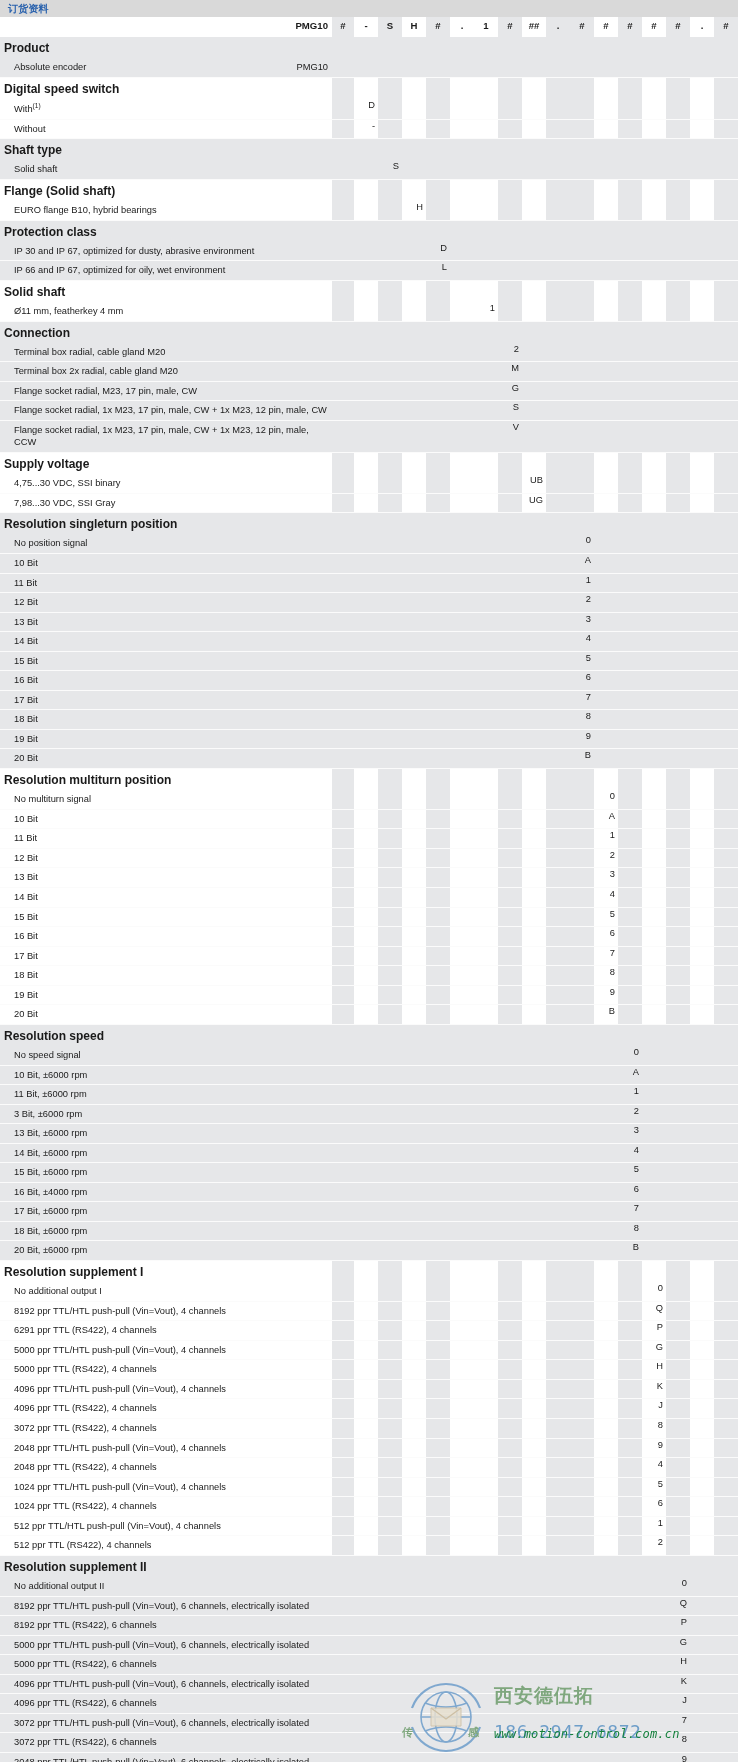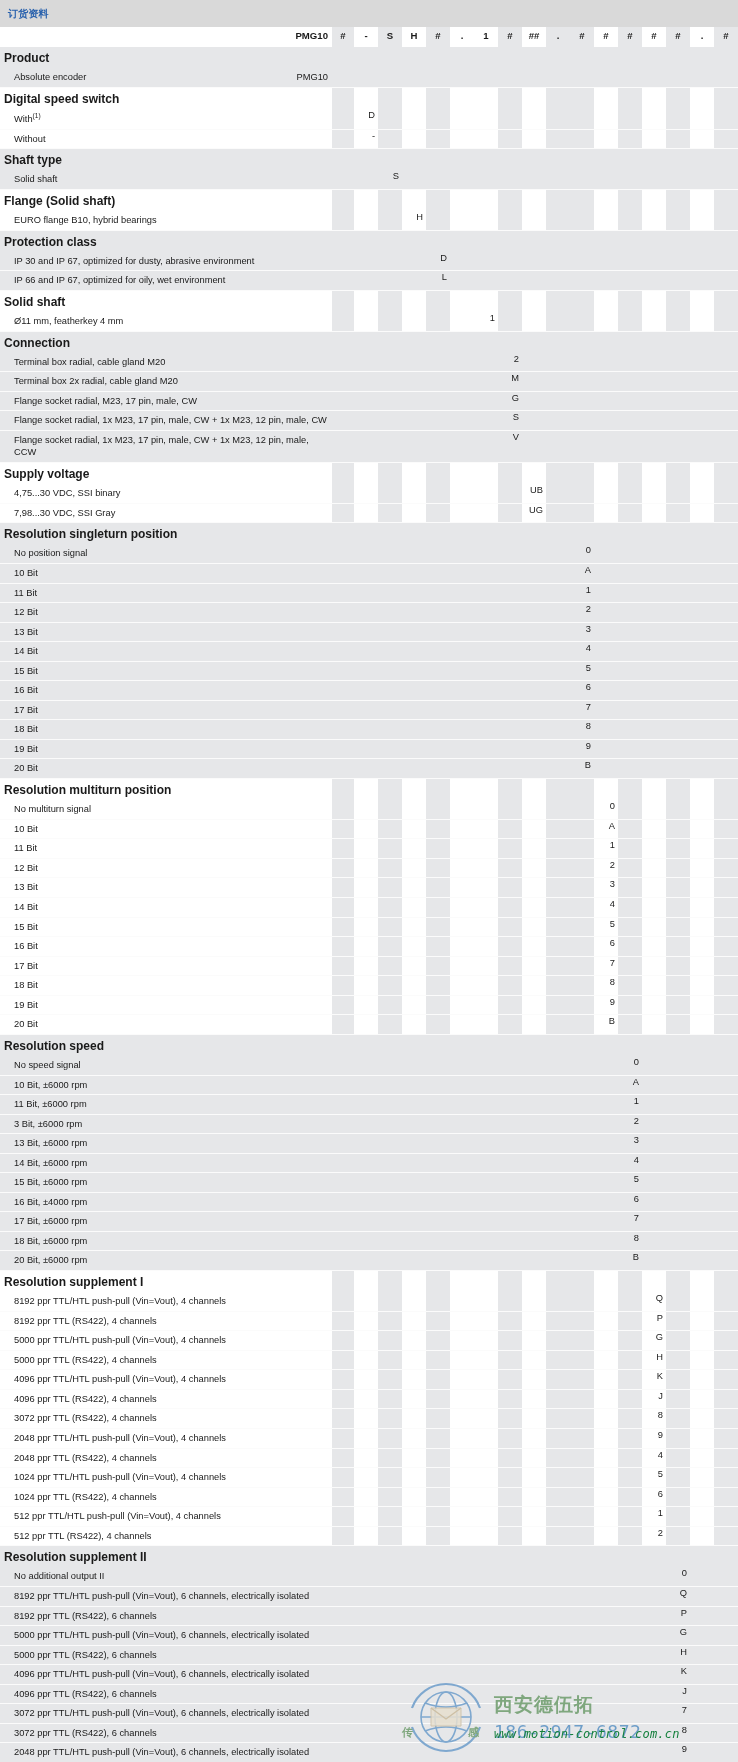--- a/index.html
+++ b/index.html
@@ -7,21 +7,21 @@
     width:738px;
     background:#ffffff;
     font-family:"Liberation Sans","DejaVu Sans",sans-serif;
     color:#1a1a1a;
     -webkit-font-smoothing:antialiased;
   }
   #page{position:relative;width:738px;min-height:1762px;overflow:hidden;}
 
   
   .titlebar{
-    height:27px;
+    height:17px;
     background:#d9d9d9;
     display:flex;align-items:center;
     padding:0 0 0 8px;
     box-sizing:border-box;
   }
   .titlebar .t{
     font-size:10px;
     color:#2a62ad;
     font-weight:bold;
     letter-spacing:.2px;
@@ -78,21 +78,21 @@
 
   
   .wm{
     position:absolute;
     left:396px; top:1676px;
     width:342px; height:84px;
     pointer-events:none;
   }
   .wm .globe{ position:absolute; left:4px; top:2px; }
   .wm .cn{
-    position:absolute; left:98px; top:16px;
+    position:absolute; left:98px; top:7px;
     font-size:19px; font-weight:bold;
     color:#7fa77e;
     letter-spacing:1px;
     font-family:"DejaVu Sans",sans-serif;
   }
   .wm .phone{
     position:absolute; left:98px; top:26px;
     font-size:18px; color:#6e9ec9; letter-spacing:.5px;
     font-family:"DejaVu Sans Mono","Liberation Mono",monospace;
     margin-top:19px;
@@ -1391,41 +1391,61 @@
           <td class="band"></td>
           <td class="band"></td>
           <td></td>
           <td class="band"></td>
           <td></td>
           <td class="band"></td>
           <td></td>
           <td class="band"></td>
         </tr>
         <tr class="plain optline">
+          <td class="lbl ind">No additional output I</td>
+          <td class="band"></td>
+          <td></td>
+          <td class="band"></td>
+          <td></td>
+          <td class="band"></td>
+          <td></td>
+          <td></td>
+          <td class="band"></td>
+          <td></td>
+          <td class="band"></td>
+          <td class="band"></td>
+          <td></td>
+          <td class="band"></td>
+          <td class="cc">0</td>
+          <td class="band"></td>
+          <td></td>
+          <td class="band"></td>
+        </tr>
+        <tr class="plain optline">
           <td class="lbl ind">8192 ppr TTL/HTL push-pull (Vin=Vout), 4 channels</td>
           <td class="band"></td>
           <td></td>
           <td class="band"></td>
           <td></td>
           <td class="band"></td>
           <td></td>
           <td></td>
           <td class="band"></td>
           <td></td>
           <td class="band"></td>
           <td class="band"></td>
           <td></td>
           <td class="band"></td>
           <td class="cc">Q</td>
           <td class="band"></td>
           <td></td>
           <td class="band"></td>
         </tr>
         <tr class="plain optline">
-          <td class="lbl ind">8192 ppr TTL (RS422), 4 channels</td>
+          <td class="lbl ind">6291 ppr TTL (RS422), 4 channels</td>
           <td class="band"></td>
           <td></td>
           <td class="band"></td>
           <td></td>
           <td class="band"></td>
           <td></td>
           <td></td>
           <td class="band"></td>
           <td></td>
           <td class="band"></td>

